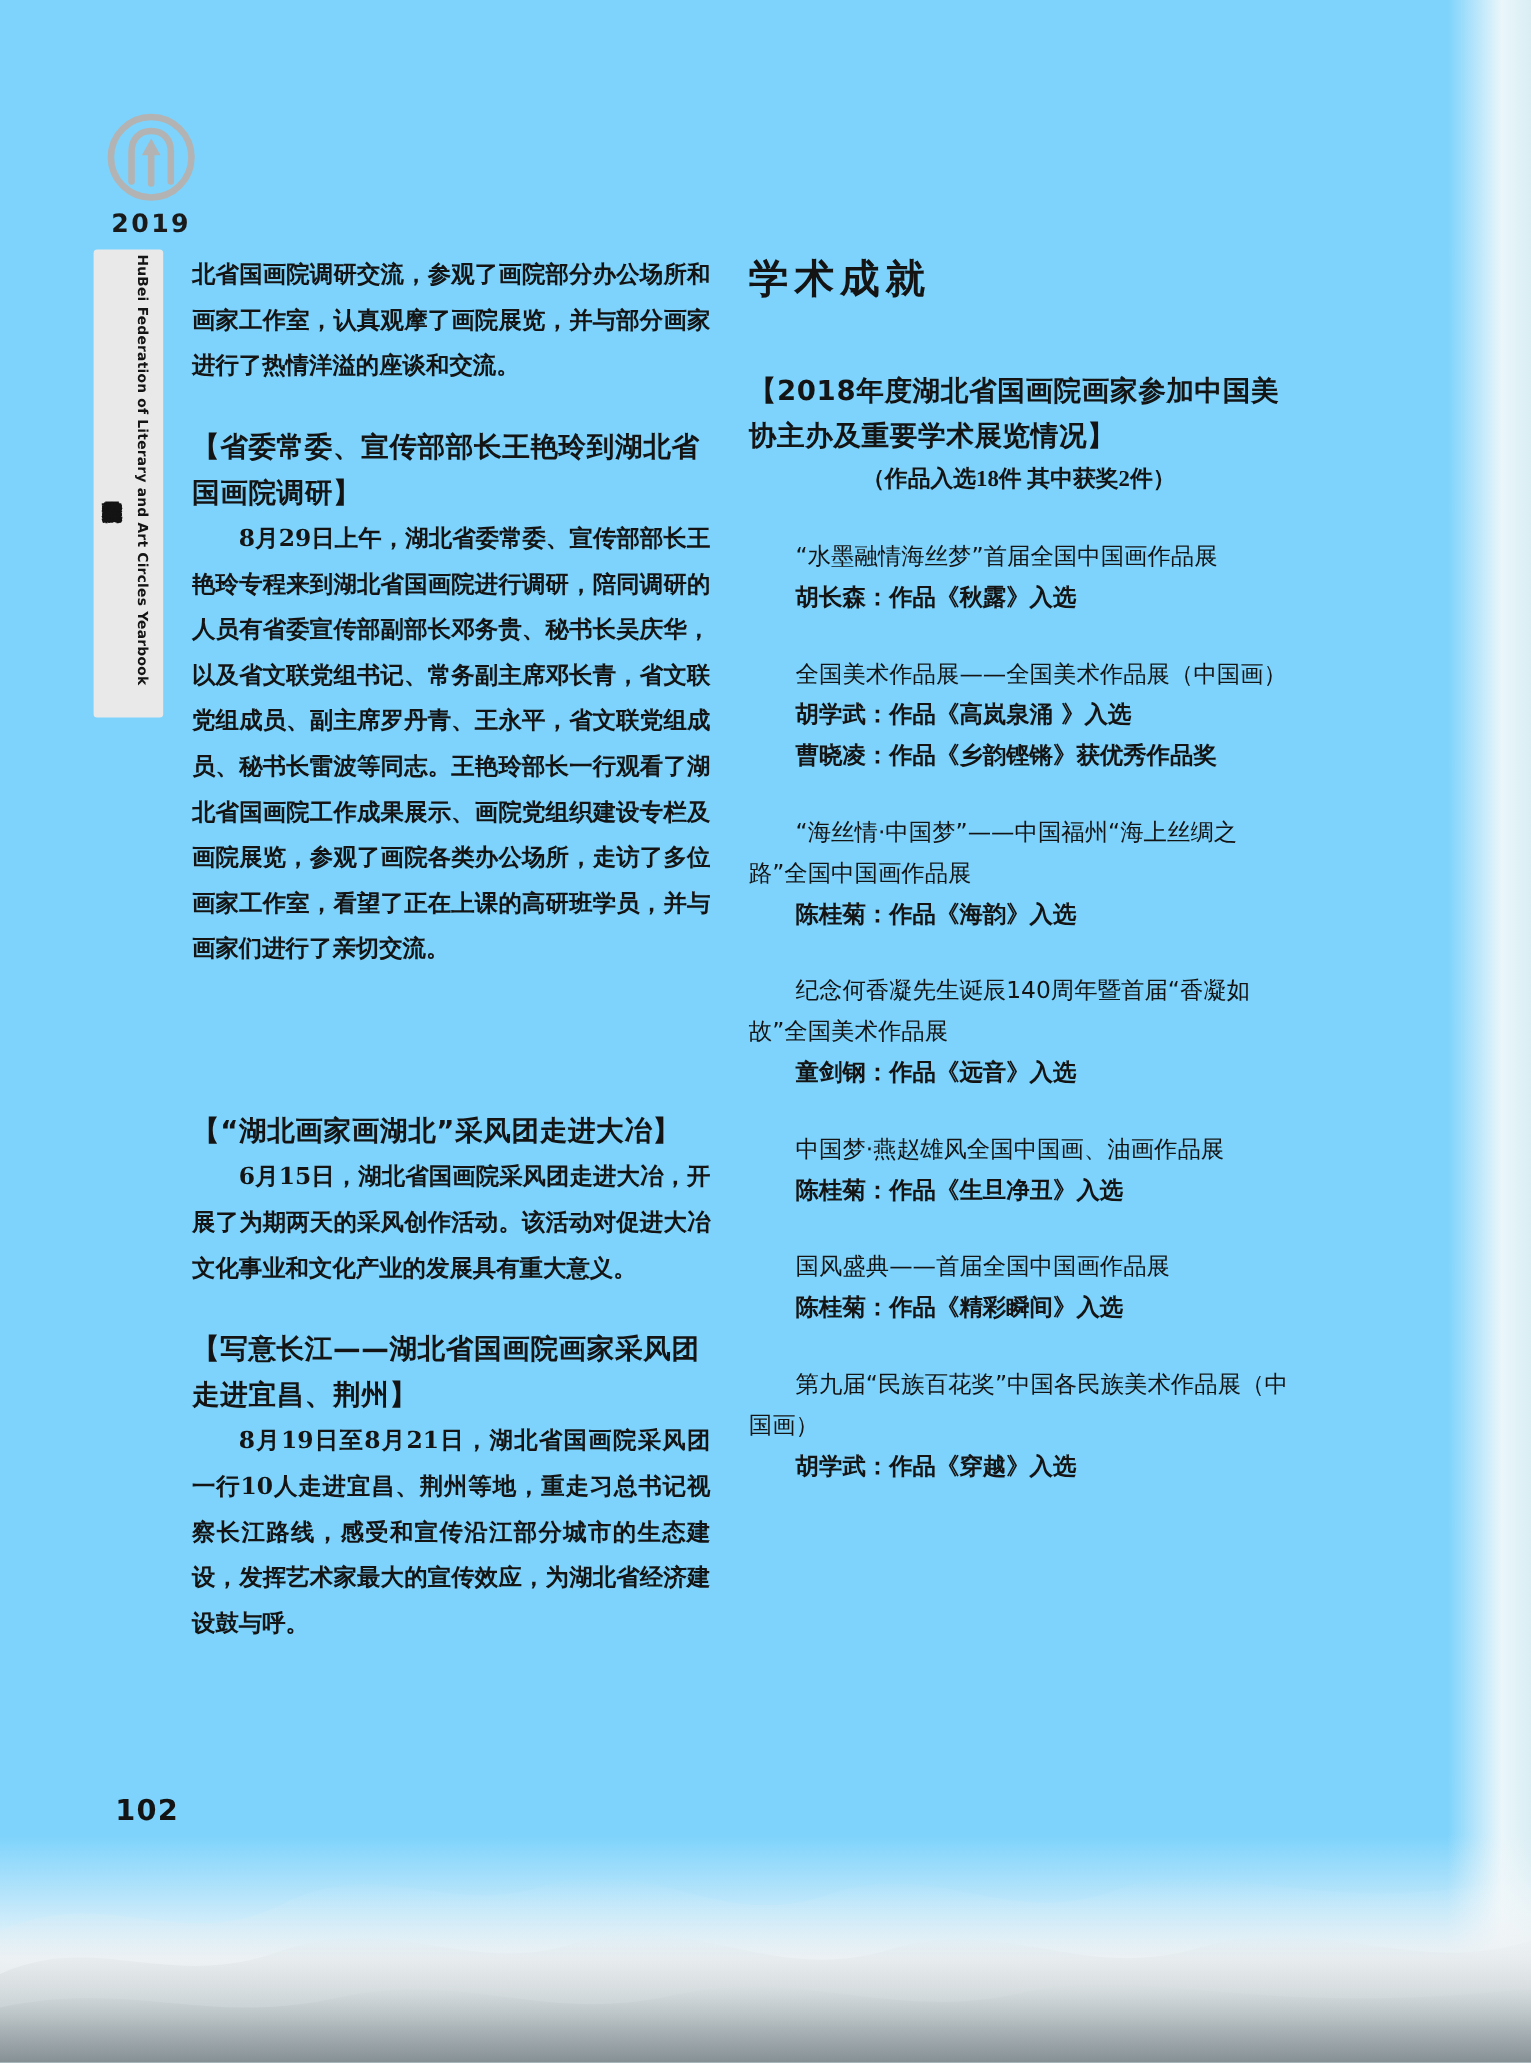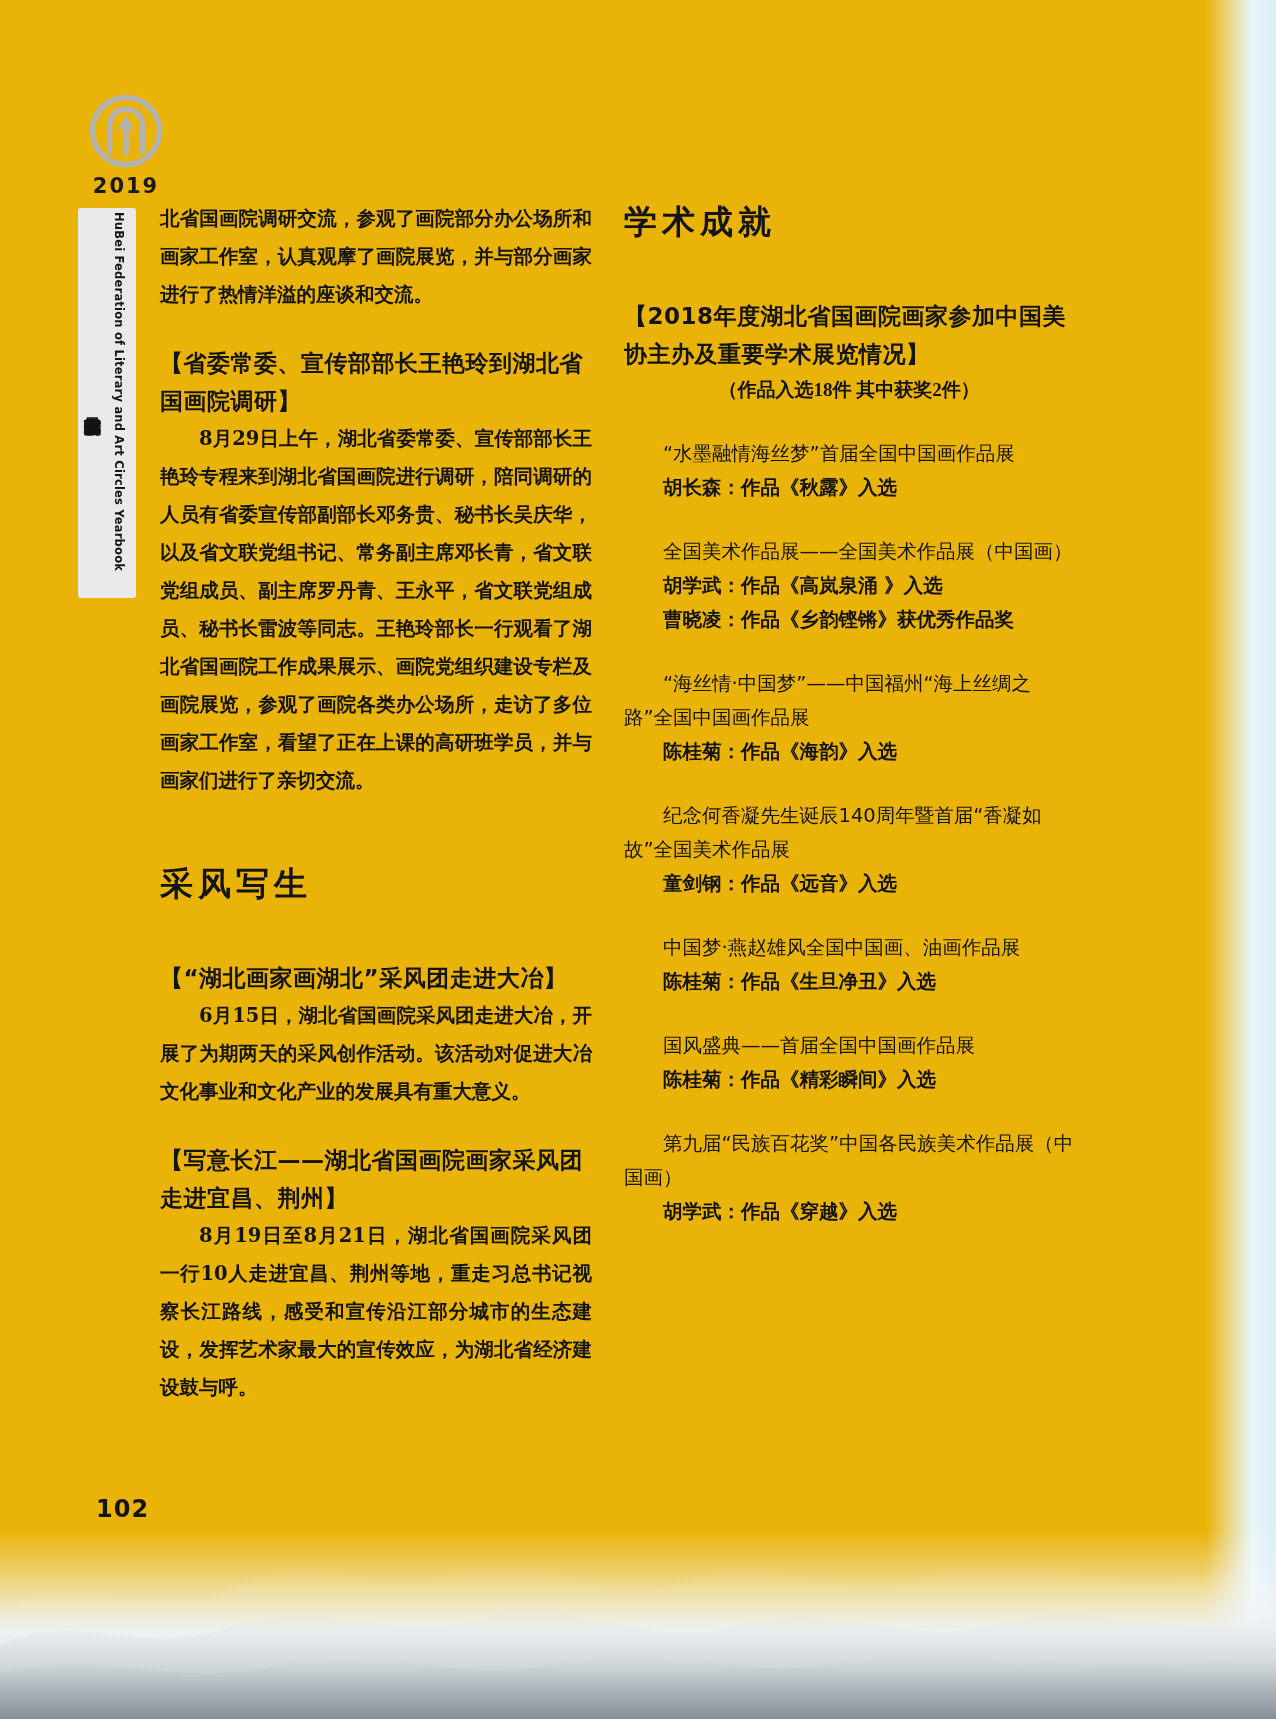--- a/index.html
+++ b/index.html
@@ -13,21 +13,21 @@
     position: relative;
     overflow: hidden;
     font-family: "DejaVu Sans", "Liberation Sans", sans-serif;
     color: #1a1a1a;
   }
 
   
   #page {
     position: absolute;
     inset: 0;
-    background: #eab308;
+    background: #7dd3fc;
   }
 
   
   .edge-wash-right {
     position: absolute;
     right: 0; top: 0;
     width: 70px; height: 100%;
     background: linear-gradient(to left, #d9eef4 0%, #eaf6fa 35%, rgba(255,255,255,0) 100%);
     pointer-events: none;
   }
@@ -101,21 +101,21 @@
     letter-spacing: 0.2px;
     color: #141414;
     writing-mode: vertical-rl;
     white-space: nowrap;
     font-family: "DejaVu Sans", "Liberation Sans", sans-serif;
   }
 
   
   .col {
     position: absolute;
-    top: 200px;
+    top: 210px;
   }
   .col-left  { left: 160px;  width: 432px; }
   .col-right { left: 624px;  width: 450px; }
 
   .body-text {
     font-family: "DejaVu Serif", "Liberation Serif", serif;
     font-size: 19.5px;
     line-height: 38px;
     color: #141414;
     text-align: justify;
@@ -237,21 +237,20 @@
 
     <p class="body-text">北省国画院调研交流，参观了画院部分办公场所和画家工作室，认真观摩了画院展览，并与部分画家进行了热情洋溢的座谈和交流。</p>
 
     <div class="gap-md"></div>
 
     <h2 class="sub-heading">【省委常委、宣传部部长王艳玲到湖北省国画院调研】</h2>
     <p class="body-text indent">8月29日上午，湖北省委常委、宣传部部长王艳玲专程来到湖北省国画院进行调研，陪同调研的人员有省委宣传部副部长邓务贵、秘书长吴庆华，以及省文联党组书记、常务副主席邓长青，省文联党组成员、副主席罗丹青、王永平，省文联党组成员、秘书长雷波等同志。王艳玲部长一行观看了湖北省国画院工作成果展示、画院党组织建设专栏及画院展览，参观了画院各类办公场所，走访了多位画家工作室，看望了正在上课的高研班学员，并与画家们进行了亲切交流。</p>
 
     <div class="gap-xl"></div>
 
-    <h1 class="sec-heading">采风写生</h1>
 
     <div class="gap-lg"></div>
 
     <h2 class="sub-heading">【“湖北画家画湖北”采风团走进大冶】</h2>
     <p class="body-text indent">6月15日，湖北省国画院采风团走进大冶，开展了为期两天的采风创作活动。该活动对促进大冶文化事业和文化产业的发展具有重大意义。</p>
 
     <div class="gap-md"></div>
 
     <h2 class="sub-heading">【写意长江——湖北省国画院画家采风团走进宜昌、荆州】</h2>
     <p class="body-text indent">8月19日至8月21日，湖北省国画院采风团一行10人走进宜昌、荆州等地，重走习总书记视察长江路线，感受和宣传沿江部分城市的生态建设，发挥艺术家最大的宣传效应，为湖北省经济建设鼓与呼。</p>

